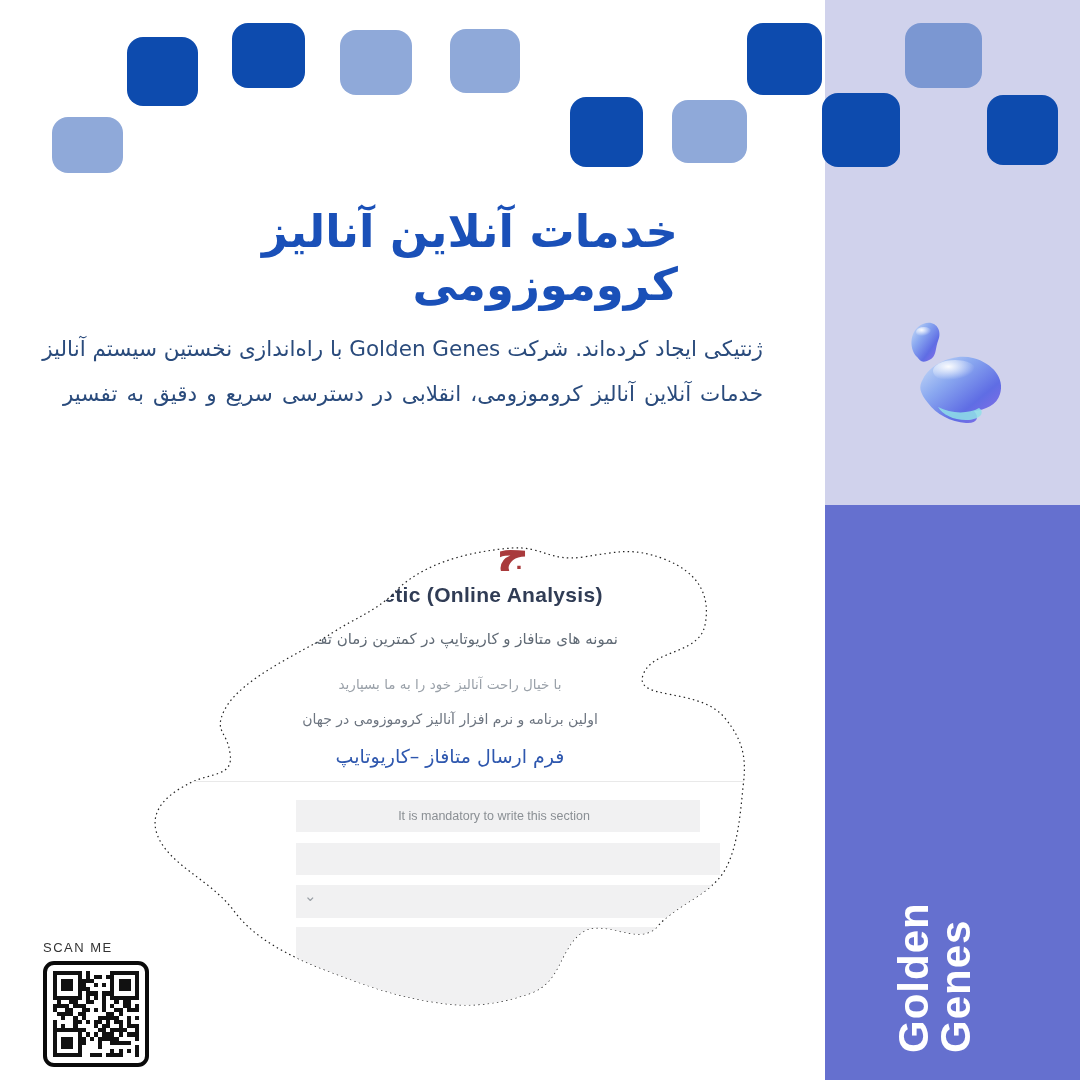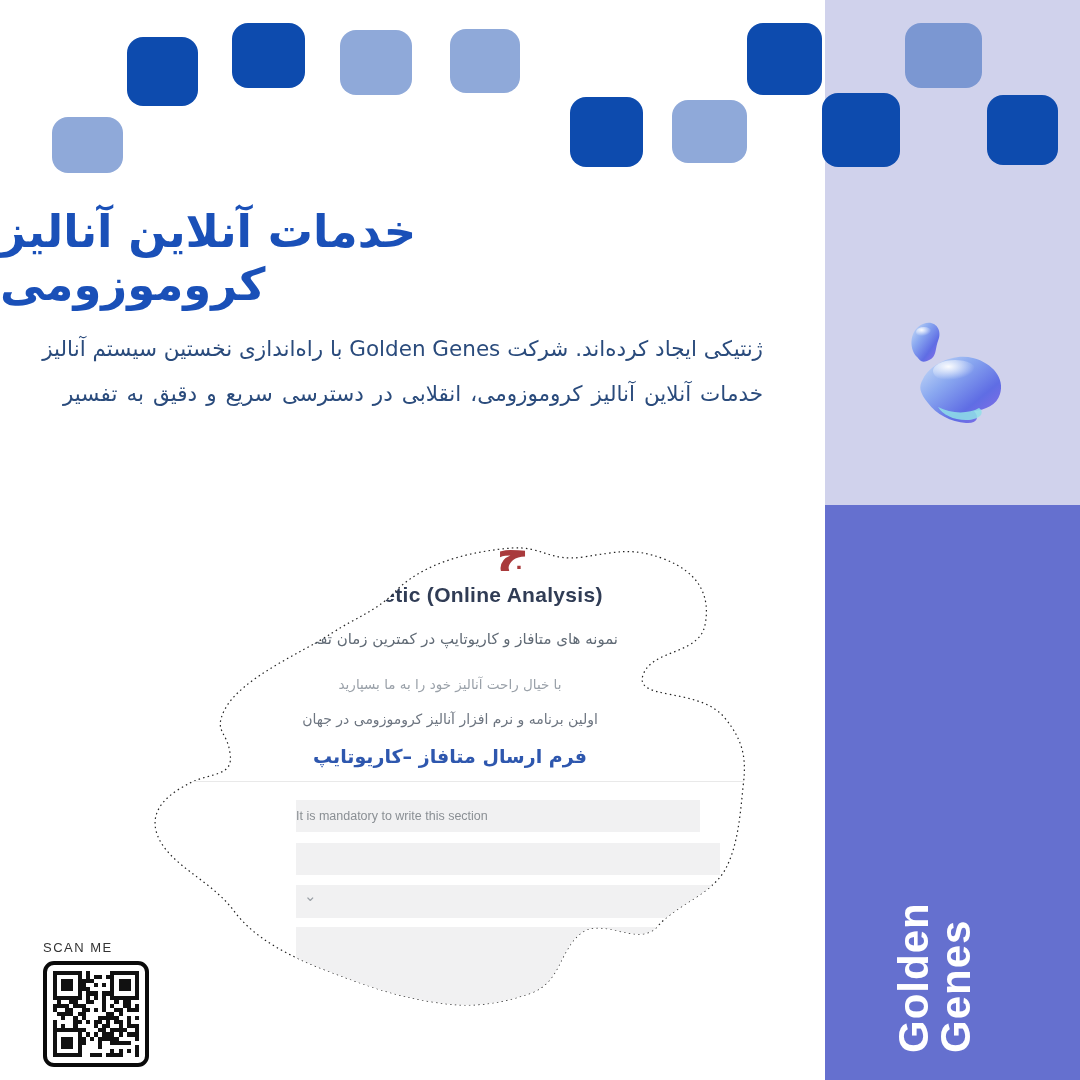--- a/index.html
+++ b/index.html
@@ -15,42 +15,42 @@
               line-height:1.0;letter-spacing:1px;text-align:left;}
   .brand-vert div{margin:0;}
 
   
   .sq{position:absolute;border-radius:16px;}
   .sq-dark{background:#0d4bae;}
   .sq-light{background:#8fa9d9;}
   .sq-peri{background:#7b97d2;}
 
   
-  .headline{position:absolute;left:0;top:205px;width:678px;text-align:left;
+  .headline{position:absolute;left:0;top:205px;width:678px;text-align:right;
             color:#1a50b8;font-weight:bold;font-size:45px;}
   .intro{position:absolute;left:63px;top:326px;width:700px;color:#2a4b7c;font-size:21.5px;}
   .intro .line{height:45px;line-height:45px;text-align:justify;text-align-last:justify;white-space:nowrap;}
   .intro .line.last{text-align-last:right;}
 
   
   .blob-wrap{position:absolute;left:140px;top:535px;width:620px;height:485px;}
   .blob-wrap svg.outline{position:absolute;left:0;top:0;}
   .blob-content{position:absolute;left:0;top:0;width:620px;height:485px;
     clip-path:path('M252 60 C282 26 335 16 372 13 C402 11 410 27 443 22 C478 17 492 12 524 24 C558 37 571 60 565 90 C559 120 512 114 503 140 C494 166 558 152 584 182 C606 208 606 228 603 252 C600 284 597 312 586 333 C573 359 538 368 518 391 C498 413 463 381 441 398 C419 415 421 447 391 458 C356 470 329 473 294 467 C254 461 222 449 188 436 C148 421 114 403 94 376 C70 344 28 330 17 299 C8 273 32 257 50 248 C72 237 94 242 90 218 C87 196 74 197 84 176 C100 143 162 118 192 98 C217 82 232 78 252 60 Z');}
   .shot-heading{position:absolute;left:0;top:48px;width:100%;text-align:center;
                 color:#303c55;font-weight:bold;font-size:21px;letter-spacing:.3px;}
   .shot-sub1{position:absolute;left:0;top:95px;width:100%;text-align:center;color:#606a75;font-size:15px;}
   .shot-sub2{position:absolute;left:0;top:141px;width:100%;text-align:center;color:#9aa1a9;font-size:13.5px;}
   .shot-sub3{position:absolute;left:0;top:176px;width:100%;text-align:center;color:#6d7580;font-size:14px;}
   .shot-form-title{position:absolute;left:0;top:210px;width:100%;text-align:center;
-                   color:#2e57ae;font-weight:bold;font-size:19px;}
+                   color:#2e57ae;font-weight:normal;font-size:19px;}
   .shot-divider{position:absolute;left:0;top:246px;width:620px;height:1px;background:#e9e9e9;}
   .field{position:absolute;background:#f1f1f2;}
   .f1{left:156px;top:265px;width:404px;height:32px;}
-  .f1 .ph{display:block;text-align:left;color:#8a8f94;font-size:12.5px;line-height:32px;padding-right:8px;}
+  .f1 .ph{display:block;text-align:center;color:#8a8f94;font-size:12.5px;line-height:32px;padding-right:8px;}
   .f2{left:156px;top:308px;width:424px;height:32px;}
   .f3{left:156px;top:350px;width:434px;height:33px;}
   .f3 .chev{position:absolute;left:8px;top:2px;color:#9aa0a6;font-size:15px;}
   .f4{left:156px;top:392px;width:404px;height:93px;}
   .red-frag{position:absolute;left:487px;top:537px;width:52px;height:34px;overflow:hidden;}
   .red-frag span{display:block;font-family:"DejaVu Sans",sans-serif;font-weight:bold;
                  font-size:46px;line-height:46px;margin-top:-6px;color:#a93a3c;text-align:center;}
 
   
   .scanme{position:absolute;left:43px;top:940px;width:106px;text-align:left;

